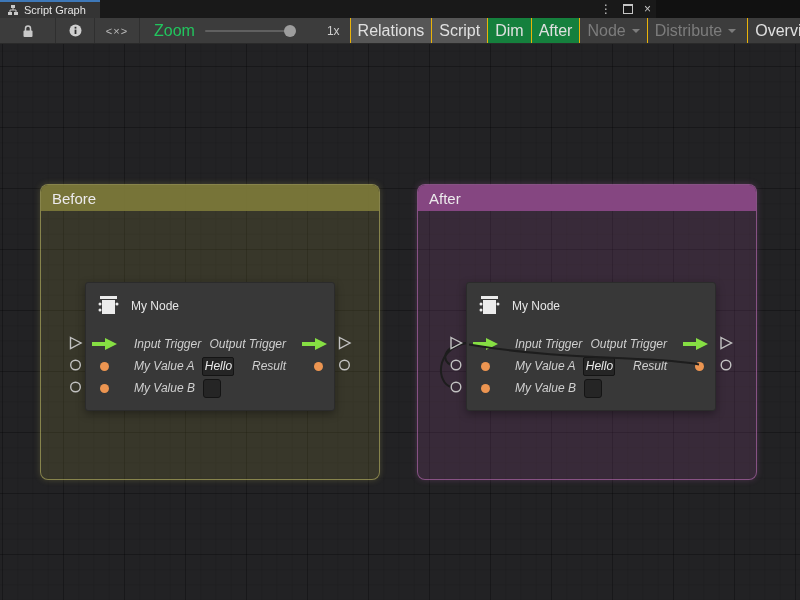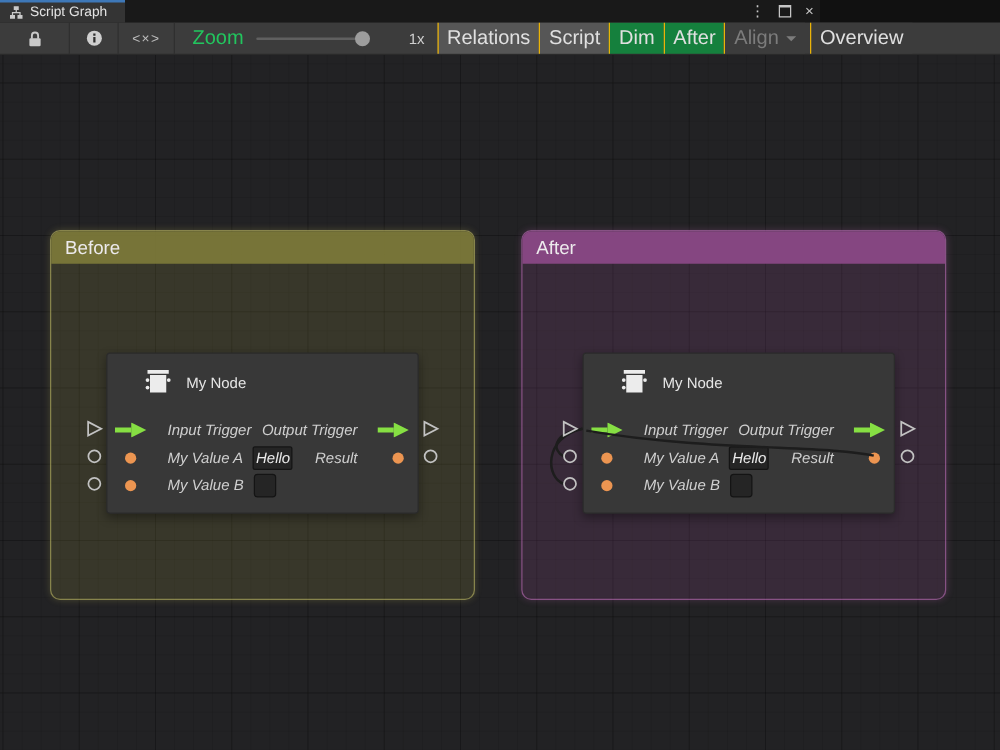--- a/index.html
+++ b/index.html
@@ -59,21 +59,21 @@
   .group.before{left:40px;top:140px;background:rgba(175,170,75,0.16);
                 border:1px solid rgba(200,195,105,0.55);box-shadow:0 0 6px rgba(190,185,90,0.25);}
   .group.before .group-header{background:rgba(125,122,58,0.92);}
   .group.after{left:417px;top:140px;background:rgba(185,95,180,0.15);
                border:1px solid rgba(200,115,195,0.55);box-shadow:0 0 6px rgba(190,100,185,0.25);}
   .group.after .group-header{background:rgba(138,72,134,0.94);text-align:center;}
 
   
   .node{position:absolute;width:250px;height:129px;background:#383838;border:1px solid #2b2b2b;
         border-radius:3px;box-sizing:border-box;z-index:20;box-shadow:0 3px 8px rgba(0,0,0,0.35);}
-  .node-header{position:absolute;left:28px;top:11px;display:flex;align-items:center;gap:11px;}
+  .node-header{position:absolute;left:10px;top:11px;display:flex;align-items:center;gap:11px;}
   .node-title{font-size:12px;color:#e6e6e6;}
   .node-rows{position:absolute;left:0;top:50px;right:0;}
   .prow{height:22px;display:flex;align-items:center;padding:0 6px;font-style:italic;}
   .slot-l{width:34px;display:flex;align-items:center;flex:0 0 auto;}
   .slot-r{width:34px;display:flex;align-items:center;justify-content:flex-end;flex:0 0 auto;}
   .plabel{font-size:12px;color:#cfcfcf;white-space:nowrap;}
   .plabel.left{margin-left:8px;}
   .plabel.right{margin-right:8px;}
   .spacer{flex:1 1 auto;}
   .vdot{width:9px;height:9px;border-radius:50%;background:#ec9551;margin-left:8px;}
@@ -136,21 +136,25 @@
         <div class="zoom-knob"></div>
       </div>
       <span class="zoom-value">1x</span>
     </div>
     <div class="tb-buttons">
       <div class="tb-btn on">Relations</div>
       <div class="tb-btn on">Script</div>
       <div class="tb-btn off">Dim</div>
       <div class="tb-btn off">After</div>
       <div class="tb-btn disabled">
-        <span>Align</span>
+        <span>Node</span>
+        <span class="dd-arrow"></span>
+      </div>
+      <div class="tb-btn disabled">
+        <span>Distribute</span>
         <span class="dd-arrow"></span>
       </div>
       <div class="tb-btn plain" style="margin-left:4px">Overview</div>
 
     </div>
   </div>
 
   <div class="canvas">
 
     <div class="group before">

